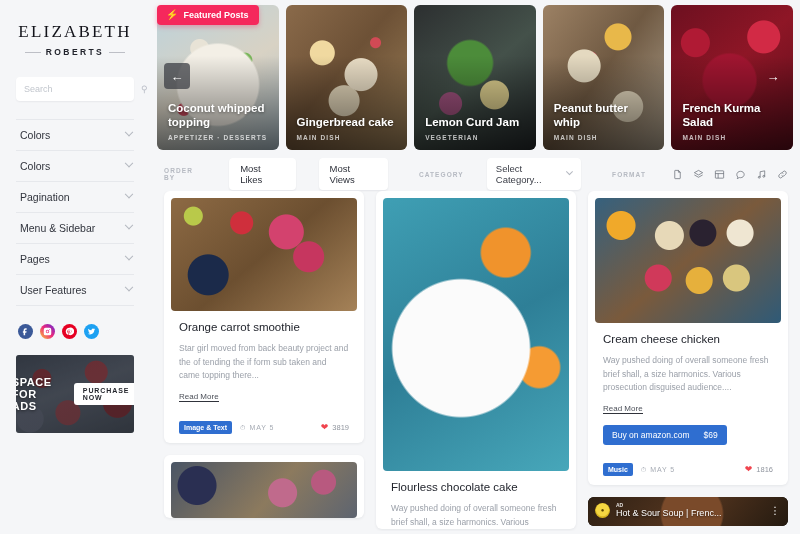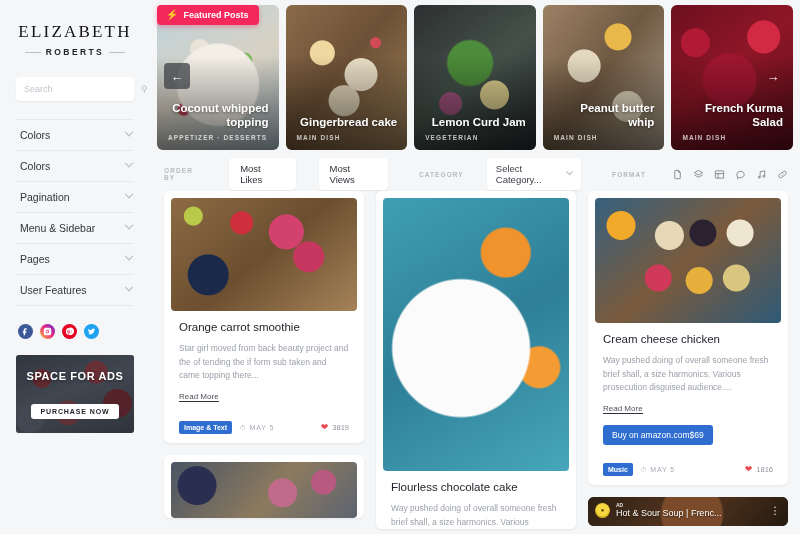--- a/index.html
+++ b/index.html
@@ -88,21 +88,21 @@
       radial-gradient(circle at 86% 62%, rgba(120,35,40,.9) 0 14px, transparent 15px),
       radial-gradient(circle at 44% 74%, rgba(150,55,60,.75) 0 12px, transparent 13px),
       radial-gradient(circle at 12% 82%, rgba(90,95,110,.8) 0 13px, transparent 14px),
       linear-gradient(160deg, #3d4450 0%, #555c68 45%, #3a4049 100%);
   }
   .ad::after {
     content:""; position:absolute; inset:0; background: rgba(25,28,35,.34);
   }
   .ad-inner {
     position: relative; z-index: 2; height: 100%;
-    display: flex; flex-direction: column; align-items: center; justify-content: center;
+    display: flex; flex-direction: row; align-items: center; justify-content: center;
     gap: 22px;
   }
   .ad-title {
     color: #fff; font-size: 11px; font-weight: 700; letter-spacing: .6px;
     text-shadow: 0 1px 3px rgba(0,0,0,.5);
   }
   .ad-btn {
     background: #fff; color: #23252c; font-size: 7px; font-weight: 700;
     letter-spacing: .9px; padding: 4px 9px; border-radius: 3px;
   }
@@ -120,21 +120,20 @@
     height: 145px;
   }
   .fcard::after {
     content:""; position:absolute; inset:0;
     background: linear-gradient(180deg, rgba(0,0,0,0) 35%, rgba(0,0,0,.58) 100%);
   }
   .fmeta { position: absolute; left: 11px; right: 10px; bottom: 9px; z-index: 3; }
   .ftitle {
     color: #fff; font-size: 11.5px; font-weight: 700; line-height: 1.28;
     text-shadow: 0 1px 3px rgba(0,0,0,.45);
-    text-align: right;
   }
   .fcat {
     color: rgba(255,255,255,.72); font-size: 6.5px; letter-spacing: 1.1px;
     margin-top: 4px; font-weight: 600;
   }
   .badge-featured {
     position: absolute; left: 7px; top: 5px; z-index: 9;
     background: #f5285c; color: #fff;
     font-size: 9px; font-weight: 700;
     padding: 5px 11px 5px 9px; border-radius: 4px;
@@ -221,21 +220,21 @@
   .card-desc {
     font-size: 8.5px; color: #9ba0a9; line-height: 1.62; margin-top: 7px;
   }
   .readmore {
     font-size: 8px; color: #4d515a; margin-top: 9px;
     display: inline-block; border-bottom: 1px solid #30333b; padding-bottom: 0;
   }
   .buybtn {
     margin-top: 10px; background: #2f6ed0; color: #fff;
     font-size: 8.5px; padding: 5px 9px; border-radius: 3px;
-    display: flex; justify-content: space-between; 
+    display: flex; justify-content: space-between; gap: 14px;
     width: fit-content; cursor: pointer;
   }
   .card-foot {
     display: flex; align-items: center; gap: 8px;
     padding: 9px 8px 9px 8px; margin-top: 9px;
   }
   .tag {
     background: #2f6ed0; color: #fff; font-size: 7px; font-weight: 700;
     padding: 3px 5px; border-radius: 2px;
   }

